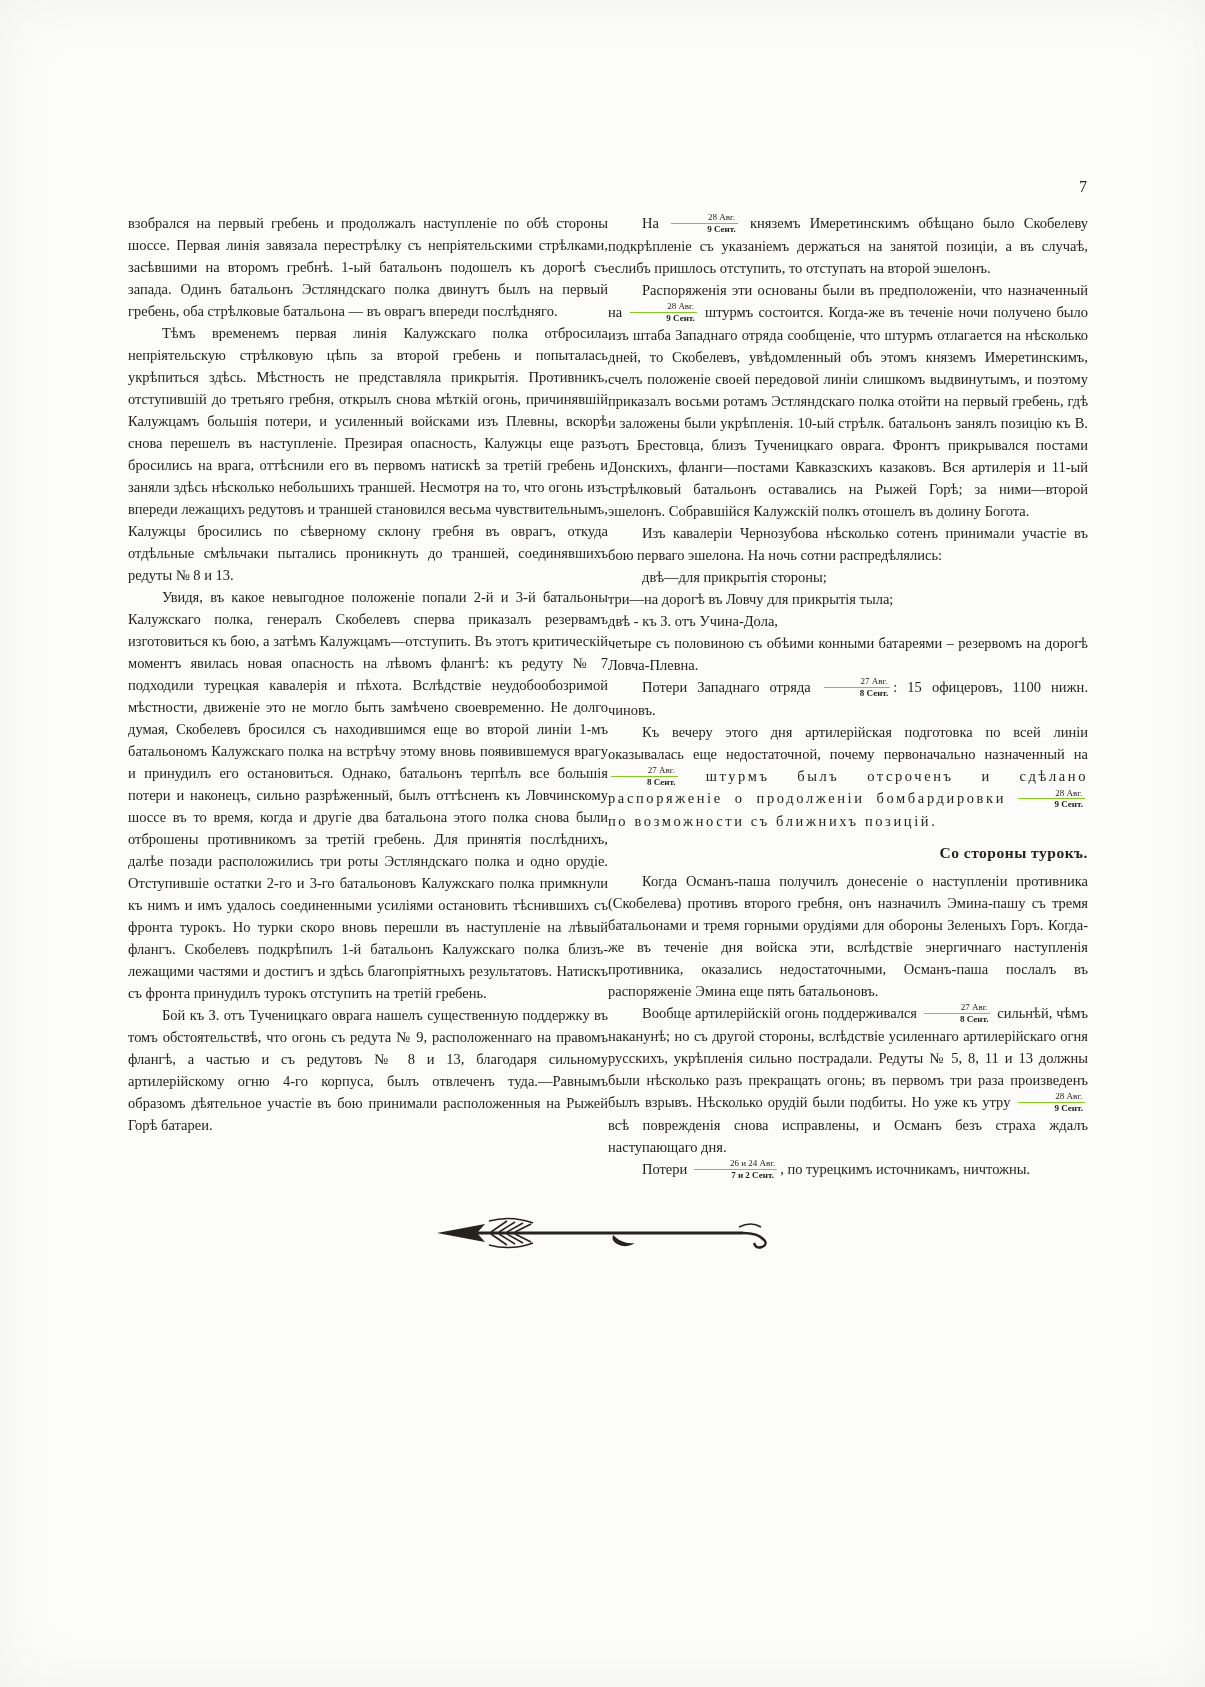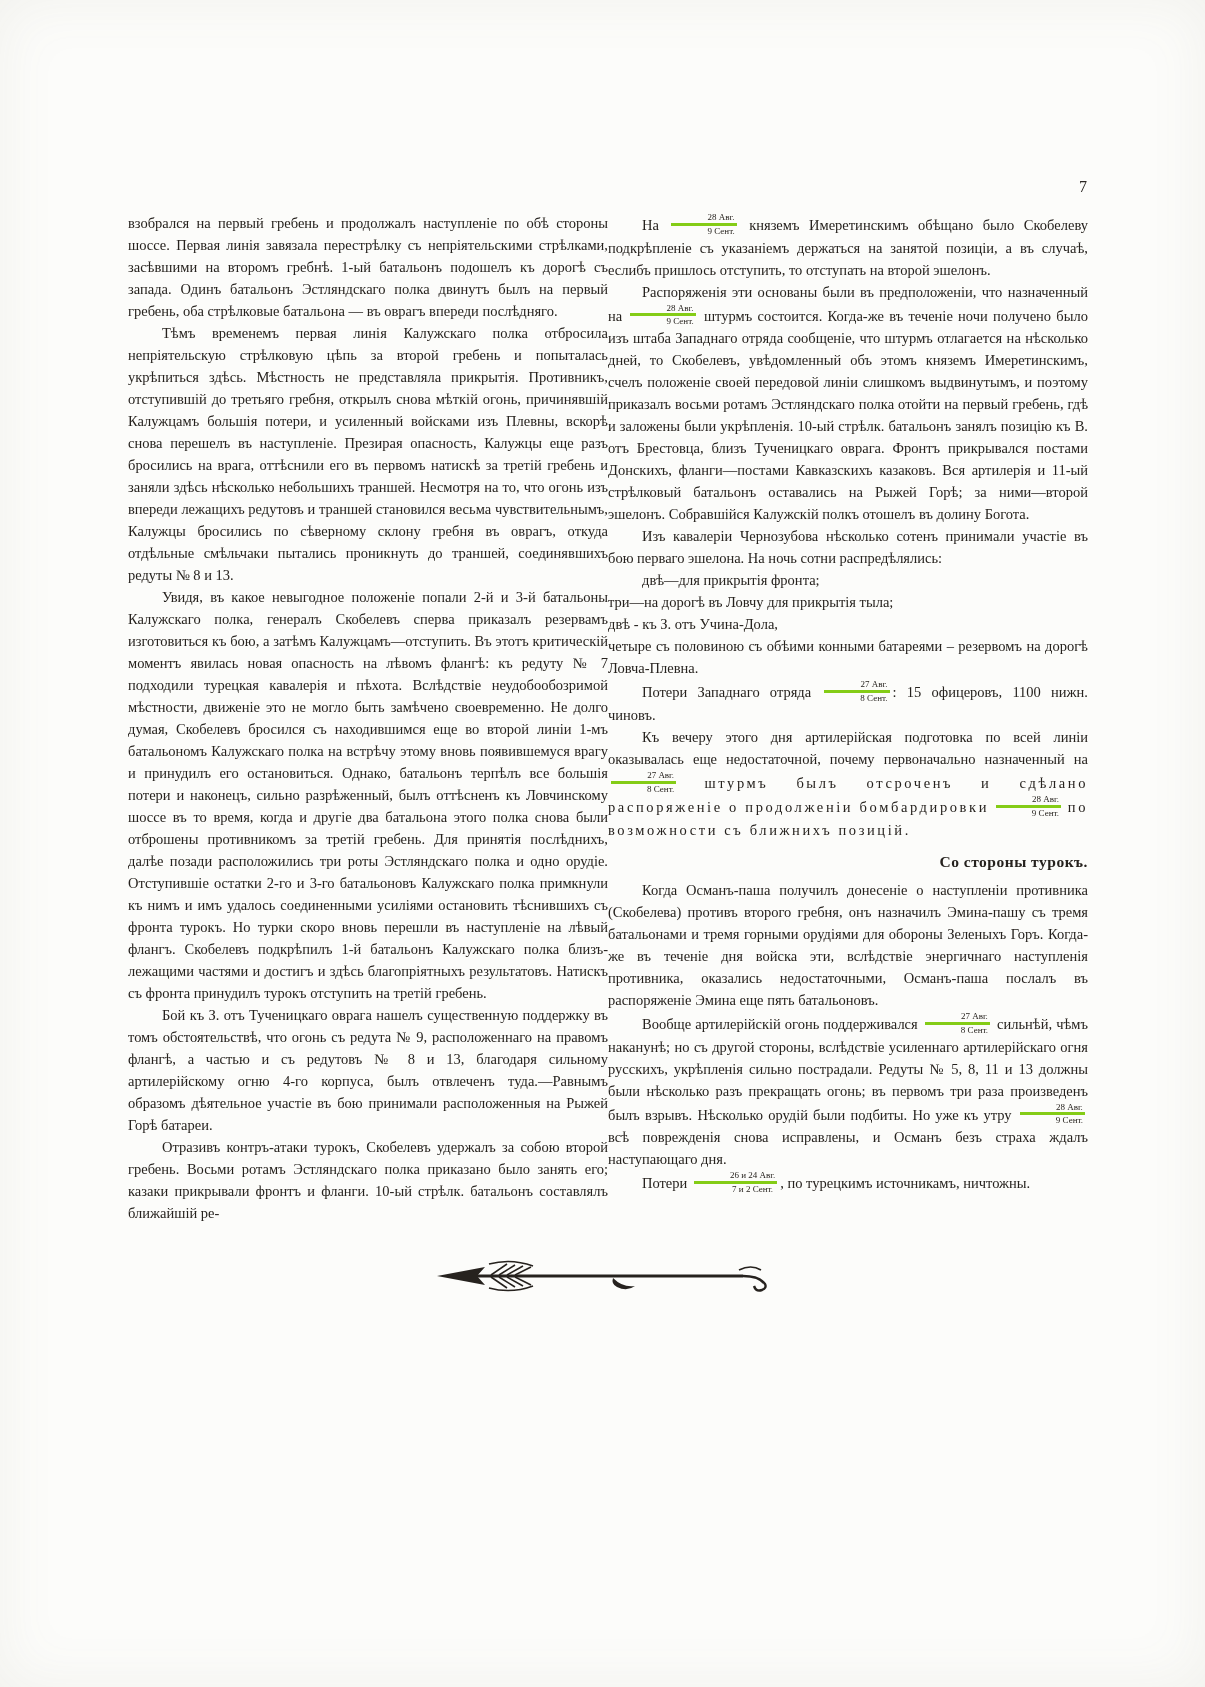--- a/index.html
+++ b/index.html
@@ -40,49 +40,48 @@
   }
   .spaced{letter-spacing:2.6px;}
   .date-fraction{
     display:inline-block;
     vertical-align:-0.45em;
     text-align:center;
     font-size:9px;
     line-height:1.2;
     margin:0 3px;
   }
-  .date-fraction .num{display:block;border-bottom:3px solid #84cc16;padding:0 2px;text-align:center;}
-  .date-fraction .den{display:block;padding:0 2px;}
+  .date-fraction .num{display:block;border-bottom:1px solid #84cc16;padding:0 2px;text-align:center;}
+  .date-fraction .den{display:block;padding:0 2px;font-weight:bold;}
   .ornament{
     margin:30px auto 0 auto;
     width:360px;
     text-align:center;
   }
   .ornament svg{display:block;margin:0 auto;}
 </style>
 </head>
 <body>
 
 <div class="page">
 
   <div class="page-number">7</div>
 
   <div class="content">
     <div class="column" id="col-left">
         <p class="">взобрался на первый гребень и продолжалъ наступленіе по обѣ стороны шоссе. Первая линія завязала перестрѣлку съ непріятельскими стрѣлками, засѣвшими на второмъ гребнѣ. 1-ый батальонъ подошелъ къ дорогѣ съ запада. Одинъ батальонъ Эстляндскаго полка двинутъ былъ на первый гребень, оба стрѣлковые батальона — въ оврагъ впереди послѣдняго.</p>
         <p class="indent">Тѣмъ временемъ первая линія Калужскаго полка отбросила непріятельскую стрѣлковую цѣпь за второй гребень и попыталась укрѣпиться здѣсь. Мѣстность не представляла прикрытія. Противникъ, отступившій до третьяго гребня, открылъ снова мѣткій огонь, причинявшій Калужцамъ большія потери, и усиленный войсками изъ Плевны, вскорѣ снова перешелъ въ наступленіе. Презирая опасность, Калужцы еще разъ бросились на врага, оттѣснили его въ первомъ натискѣ за третій гребень и заняли здѣсь нѣсколько небольшихъ траншей. Несмотря на то, что огонь изъ впереди лежащихъ редутовъ и траншей становился весьма чувствительнымъ, Калужцы бросились по сѣверному склону гребня въ оврагъ, откуда отдѣльные смѣльчаки пытались проникнуть до траншей, соединявшихъ редуты № 8 и 13.</p>
         <p class="indent">Увидя, въ какое невыгодное положеніе попали 2-й и 3-й батальоны Калужскаго полка, генералъ Скобелевъ сперва приказалъ резервамъ изготовиться къ бою, а затѣмъ Калужцамъ—отступить. Въ этотъ критическій моментъ явилась новая опасность на лѣвомъ флангѣ: къ редуту № 7 подходили турецкая кавалерія и пѣхота. Вслѣдствіе неудобообозримой мѣстности, движеніе это не могло быть замѣчено своевременно. Не долго думая, Скобелевъ бросился съ находившимся еще во второй линіи 1-мъ батальономъ Калужскаго полка на встрѣчу этому вновь появившемуся врагу и принудилъ его остановиться. Однако, батальонъ терпѣлъ все большія потери и наконецъ, сильно разрѣженный, былъ оттѣсненъ къ Ловчинскому шоссе въ то время, когда и другіе два батальона этого полка снова были отброшены противникомъ за третій гребень. Для принятія послѣднихъ, далѣе позади расположились три роты Эстляндскаго полка и одно орудіе. Отступившіе остатки 2-го и 3-го батальоновъ Калужскаго полка примкнули къ нимъ и имъ удалось соединенными усиліями остановить тѣснившихъ съ фронта турокъ. Но турки скоро вновь перешли въ наступленіе на лѣвый флангъ. Скобелевъ подкрѣпилъ 1-й батальонъ Калужскаго полка близъ-лежащими частями и достигъ и здѣсь благопріятныхъ результатовъ. Натискъ съ фронта принудилъ турокъ отступить на третій гребень.</p>
         <p class="indent">Бой къ З. отъ Тученицкаго оврага нашелъ существенную поддержку въ томъ обстоятельствѣ, что огонь съ редута № 9, расположеннаго на правомъ флангѣ, а частью и съ редутовъ № 8 и 13, благодаря сильному артилерійскому огню 4-го корпуса, былъ отвлеченъ туда.—Равнымъ образомъ дѣятельное участіе въ бою принимали расположенныя на Рыжей Горѣ батареи.</p>
-        <p class="indent">Отразивъ контръ-атаки турокъ, Скобелевъ удержалъ за собою второй гребень. Восьми ротамъ Эстляндскаго полка приказано было занять его; казаки прикрывали фронтъ и фланги. 10-ый стрѣлк. батальонъ составлялъ ближайшій ре-</p>
       </div>
     <div class="column" id="col-right">
         <p class="indent">На <span class="date-fraction"><span class="num">28 Авг.</span><span class="den">9 Сент.</span></span> княземъ Имеретинскимъ обѣщано было Скобелеву подкрѣпленіе съ указаніемъ держаться на занятой позиціи, а въ случаѣ, еслибъ пришлось отступить, то отступать на второй эшелонъ.</p>
         <p class="indent">Распоряженія эти основаны были въ предположеніи, что назначенный на <span class="date-fraction"><span class="num">28 Авг.</span><span class="den">9 Сент.</span></span> штурмъ состоится. Когда-же въ теченіе ночи получено было изъ штаба Западнаго отряда сообщеніе, что штурмъ отлагается на нѣсколько дней, то Скобелевъ, увѣдомленный объ этомъ княземъ Имеретинскимъ, счелъ положеніе своей передовой линіи слишкомъ выдвинутымъ, и поэтому приказалъ восьми ротамъ Эстляндскаго полка отойти на первый гребень, гдѣ и заложены были укрѣпленія. 10-ый стрѣлк. батальонъ занялъ позицію къ В. отъ Брестовца, близъ Тученицкаго оврага. Фронтъ прикрывался постами Донскихъ, фланги—постами Кавказскихъ казаковъ. Вся артилерія и 11-ый стрѣлковый батальонъ оставались на Рыжей Горѣ; за ними—второй эшелонъ. Собравшійся Калужскій полкъ отошелъ въ долину Богота.</p>
         <p class="indent">Изъ кавалеріи Чернозубова нѣсколько сотенъ принимали участіе въ бою перваго эшелона. На ночь сотни распредѣлялись:</p>
-        <p class="indent list">двѣ—для прикрытія фронта;</p>
+        <p class="indent list">двѣ—для прикрытія стороны;</p>
         <p class=" list">три—на дорогѣ въ Ловчу для прикрытія тыла;</p>
         <p class=" list">двѣ - къ З. отъ Учина-Дола,</p>
         <p class=" list">четыре съ половиною съ обѣими конными батареями – резервомъ на дорогѣ Ловча-Плевна.</p>
         <p class="indent">Потери Западнаго отряда <span class="date-fraction"><span class="num">27 Авг.</span><span class="den">8 Сент.</span></span>: 15 офицеровъ, 1100 нижн. чиновъ.</p>
         <p class="indent">Къ вечеру этого дня артилерійская подготовка по всей линіи оказывалась еще недостаточной, почему первоначально назначенный на <span class="date-fraction"><span class="num">27 Авг.</span><span class="den">8 Сент.</span></span> <span class="spaced">штурмъ былъ отсроченъ и сдѣлано распоряженіе о продолженіи бомбардировки</span> <span class="date-fraction"><span class="num">28 Авг.</span><span class="den">9 Сент.</span></span> <span class="spaced">по возможности съ ближнихъ позицій.</span></p>
         <p class=" heading">Со стороны турокъ.</p>
         <p class="indent">Когда Османъ-паша получилъ донесеніе о наступленіи противника (Скобелева) противъ второго гребня, онъ назначилъ Эмина-пашу съ тремя батальонами и тремя горными орудіями для обороны Зеленыхъ Горъ. Когда-же въ теченіе дня войска эти, вслѣдствіе энергичнаго наступленія противника, оказались недостаточными, Османъ-паша послалъ въ распоряженіе Эмина еще пять батальоновъ.</p>
         <p class="indent">Вообще артилерійскій огонь поддерживался <span class="date-fraction"><span class="num">27 Авг.</span><span class="den">8 Сент.</span></span> сильнѣй, чѣмъ наканунѣ; но съ другой стороны, вслѣдствіе усиленнаго артилерійскаго огня русскихъ, укрѣпленія сильно пострадали. Редуты № 5, 8, 11 и 13 должны были нѣсколько разъ прекращать огонь; въ первомъ три раза произведенъ былъ взрывъ. Нѣсколько орудій были подбиты. Но уже къ утру <span class="date-fraction"><span class="num">28 Авг.</span><span class="den">9 Сент.</span></span> всѣ поврежденія снова исправлены, и Османъ безъ страха ждалъ наступающаго дня.</p>
         <p class="indent">Потери <span class="date-fraction"><span class="num">26 и 24 Авг.</span><span class="den">7 и 2 Сент.</span></span>, по турецкимъ источникамъ, ничтожны.</p>
       </div>

